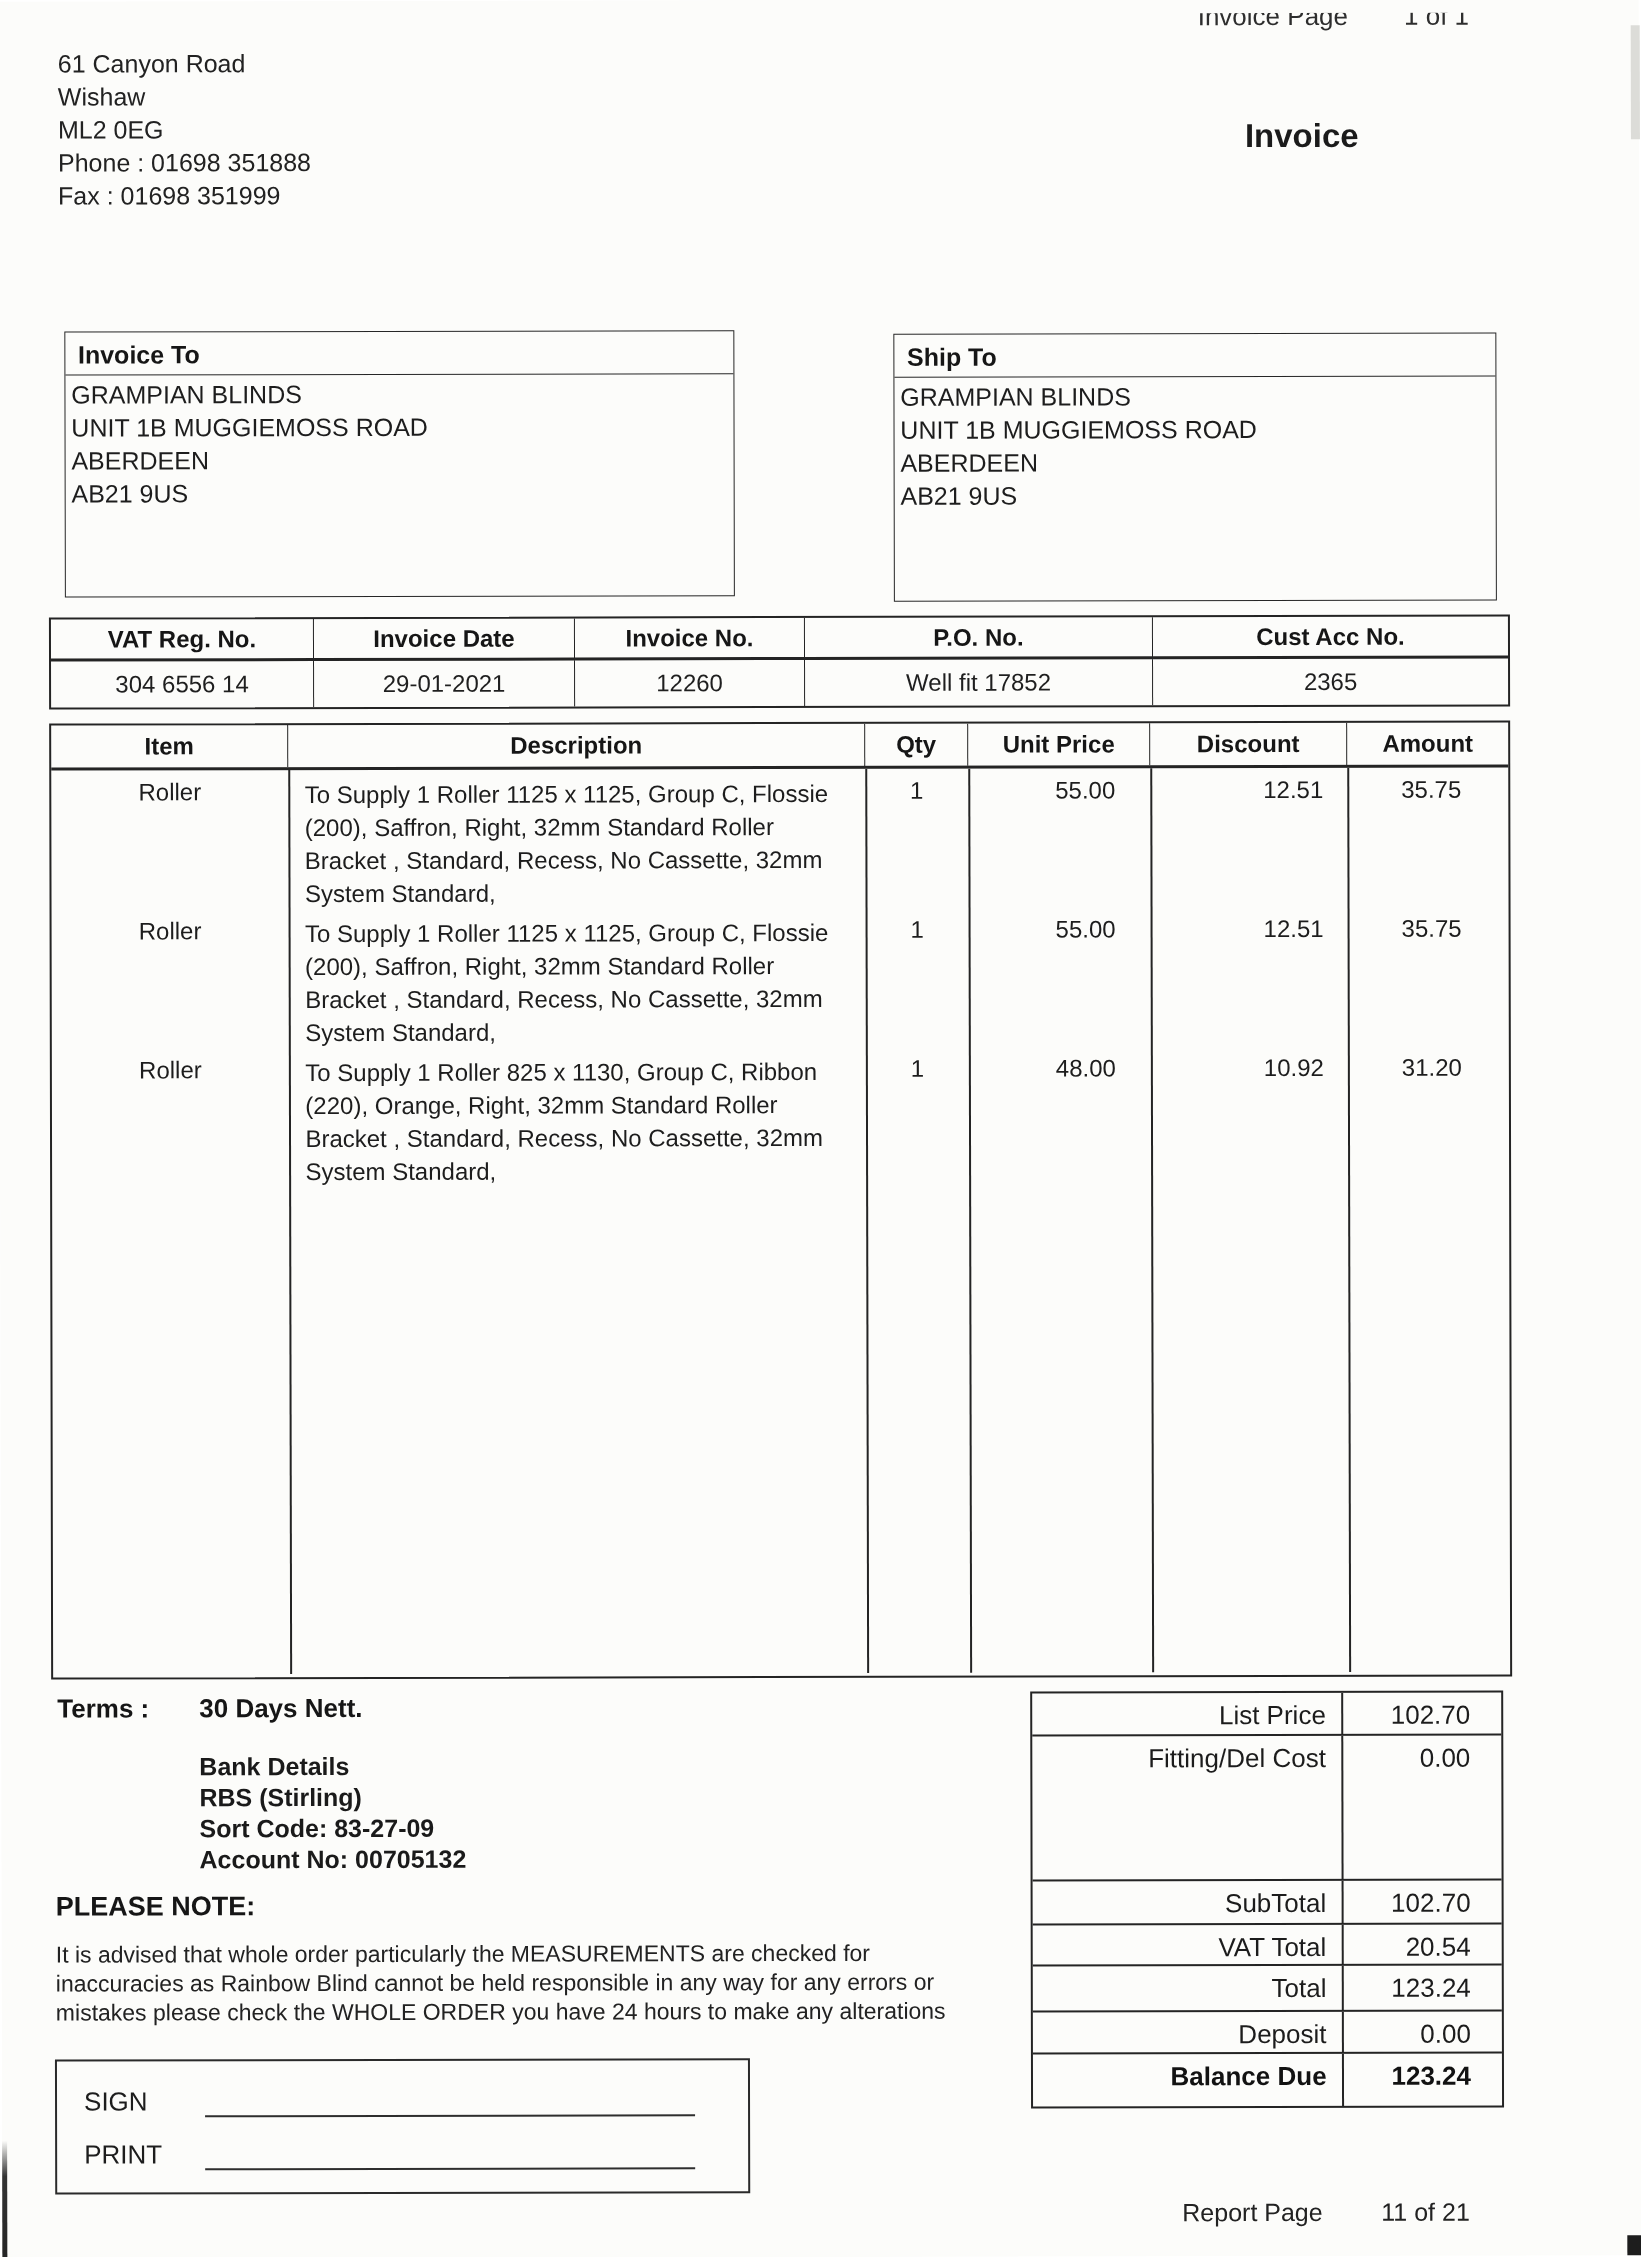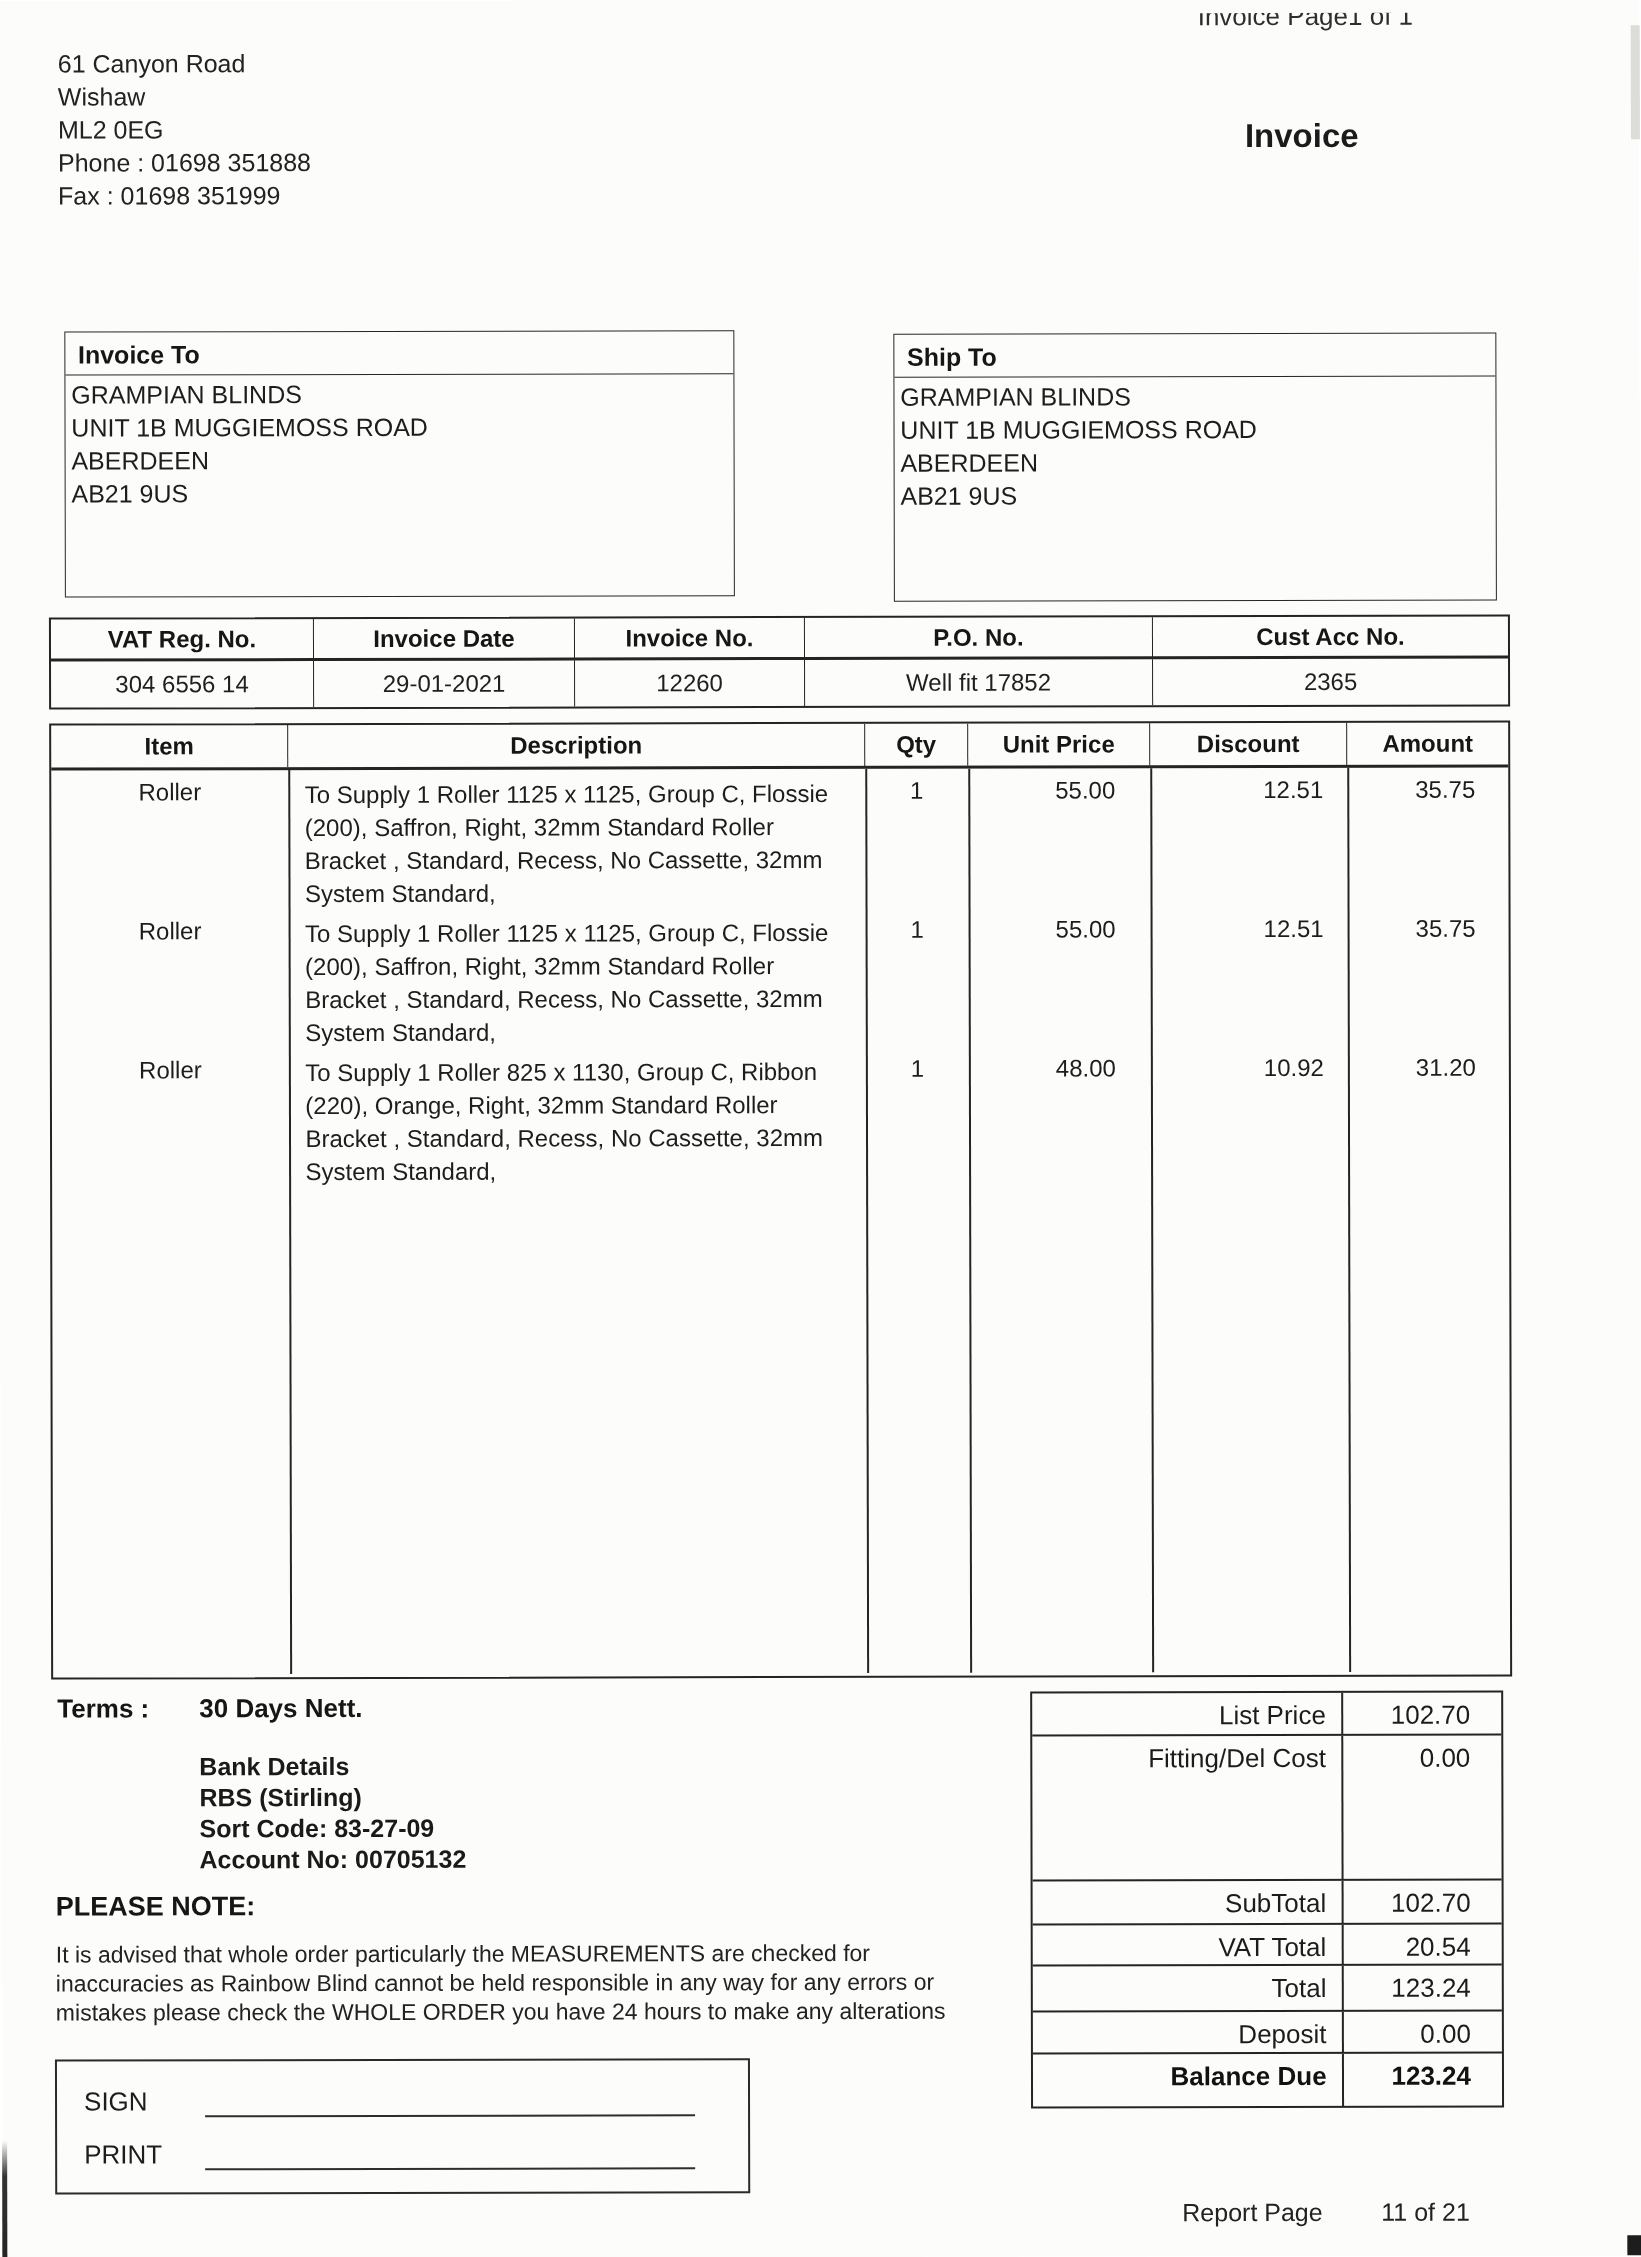--- a/index.html
+++ b/index.html
@@ -15,21 +15,21 @@
   }
   
   .company{position:absolute;left:60px;top:46px;}
   .company-name{font-size:32px;font-weight:bold;color:#161616;letter-spacing:0.5px;}
   .company-line{font-size:25px;line-height:33px;color:#222;}
   .clipped-counter{
     position:absolute;left:1200px;top:13.5px;height:26px;overflow:hidden;
     font-size:26px;color:#2e2e2e;white-space:nowrap;
   }
   .clipped-counter .inner{margin-top:-11.6px;}
-  .clipped-counter .pages{}
+  .clipped-counter .pages{margin-left:56px;}
   .doc-title{position:absolute;left:1247px;top:118px;font-size:33px;font-weight:bold;color:#1b1b1b;}
 
   
   .addr-box{position:absolute;border:1.9px solid #262626;box-sizing:border-box;background:transparent;}
   .addr-box .hd{font-size:25px;font-weight:bold;padding:7.7px 0 5.8px 12.6px;border-bottom:1.9px solid #262626;color:#161616;}
   .addr-box .body{padding:2.9px 0 0 5.8px;}
   .addr-box .ln{font-size:25px;line-height:33px;color:#1d1d1d;}
   .box-invoice-to{left:66px;top:330px;width:670px;height:266px;}
   .box-ship-to{left:895px;top:334px;width:603px;height:268px;}
 
@@ -62,21 +62,21 @@
   .item-row{
     position:absolute;left:0;right:0;
     display:grid;grid-template-columns:237px 577px 103px 182px 197px auto;
   }
   .c{font-size:24px;box-sizing:border-box;color:#1d1d1d;}
   .c-item{text-align:center;}
   .c-desc{padding:0 13.5px 0 16.4px;line-height:33px;}
   .c-qty{text-align:center;}
   .c-up{text-align:right;padding-right:35px;}
   .c-disc{text-align:right;padding-right:24px;}
-  .c-amt{text-align:right;padding-right:33px;}
+  .c-amt{text-align:right;padding-right:47px;}
 
   
   .terms-label{position:absolute;left:56px;top:1692px;font-size:26px;font-weight:bold;color:#161616;}
   .terms-value{position:absolute;left:198px;top:1692px;font-size:26px;font-weight:bold;color:#161616;}
   .bank{position:absolute;left:198px;top:1750px;}
   .bank .bl{font-size:25px;font-weight:bold;line-height:31px;color:#1a1a1a;}
   .please-note{position:absolute;left:54px;top:1890px;font-size:27px;font-weight:bold;color:#161616;text-align:right;}
   .note-body{position:absolute;left:54px;top:1939px;width:927px;font-size:23px;line-height:29px;color:#222;}
 
   

